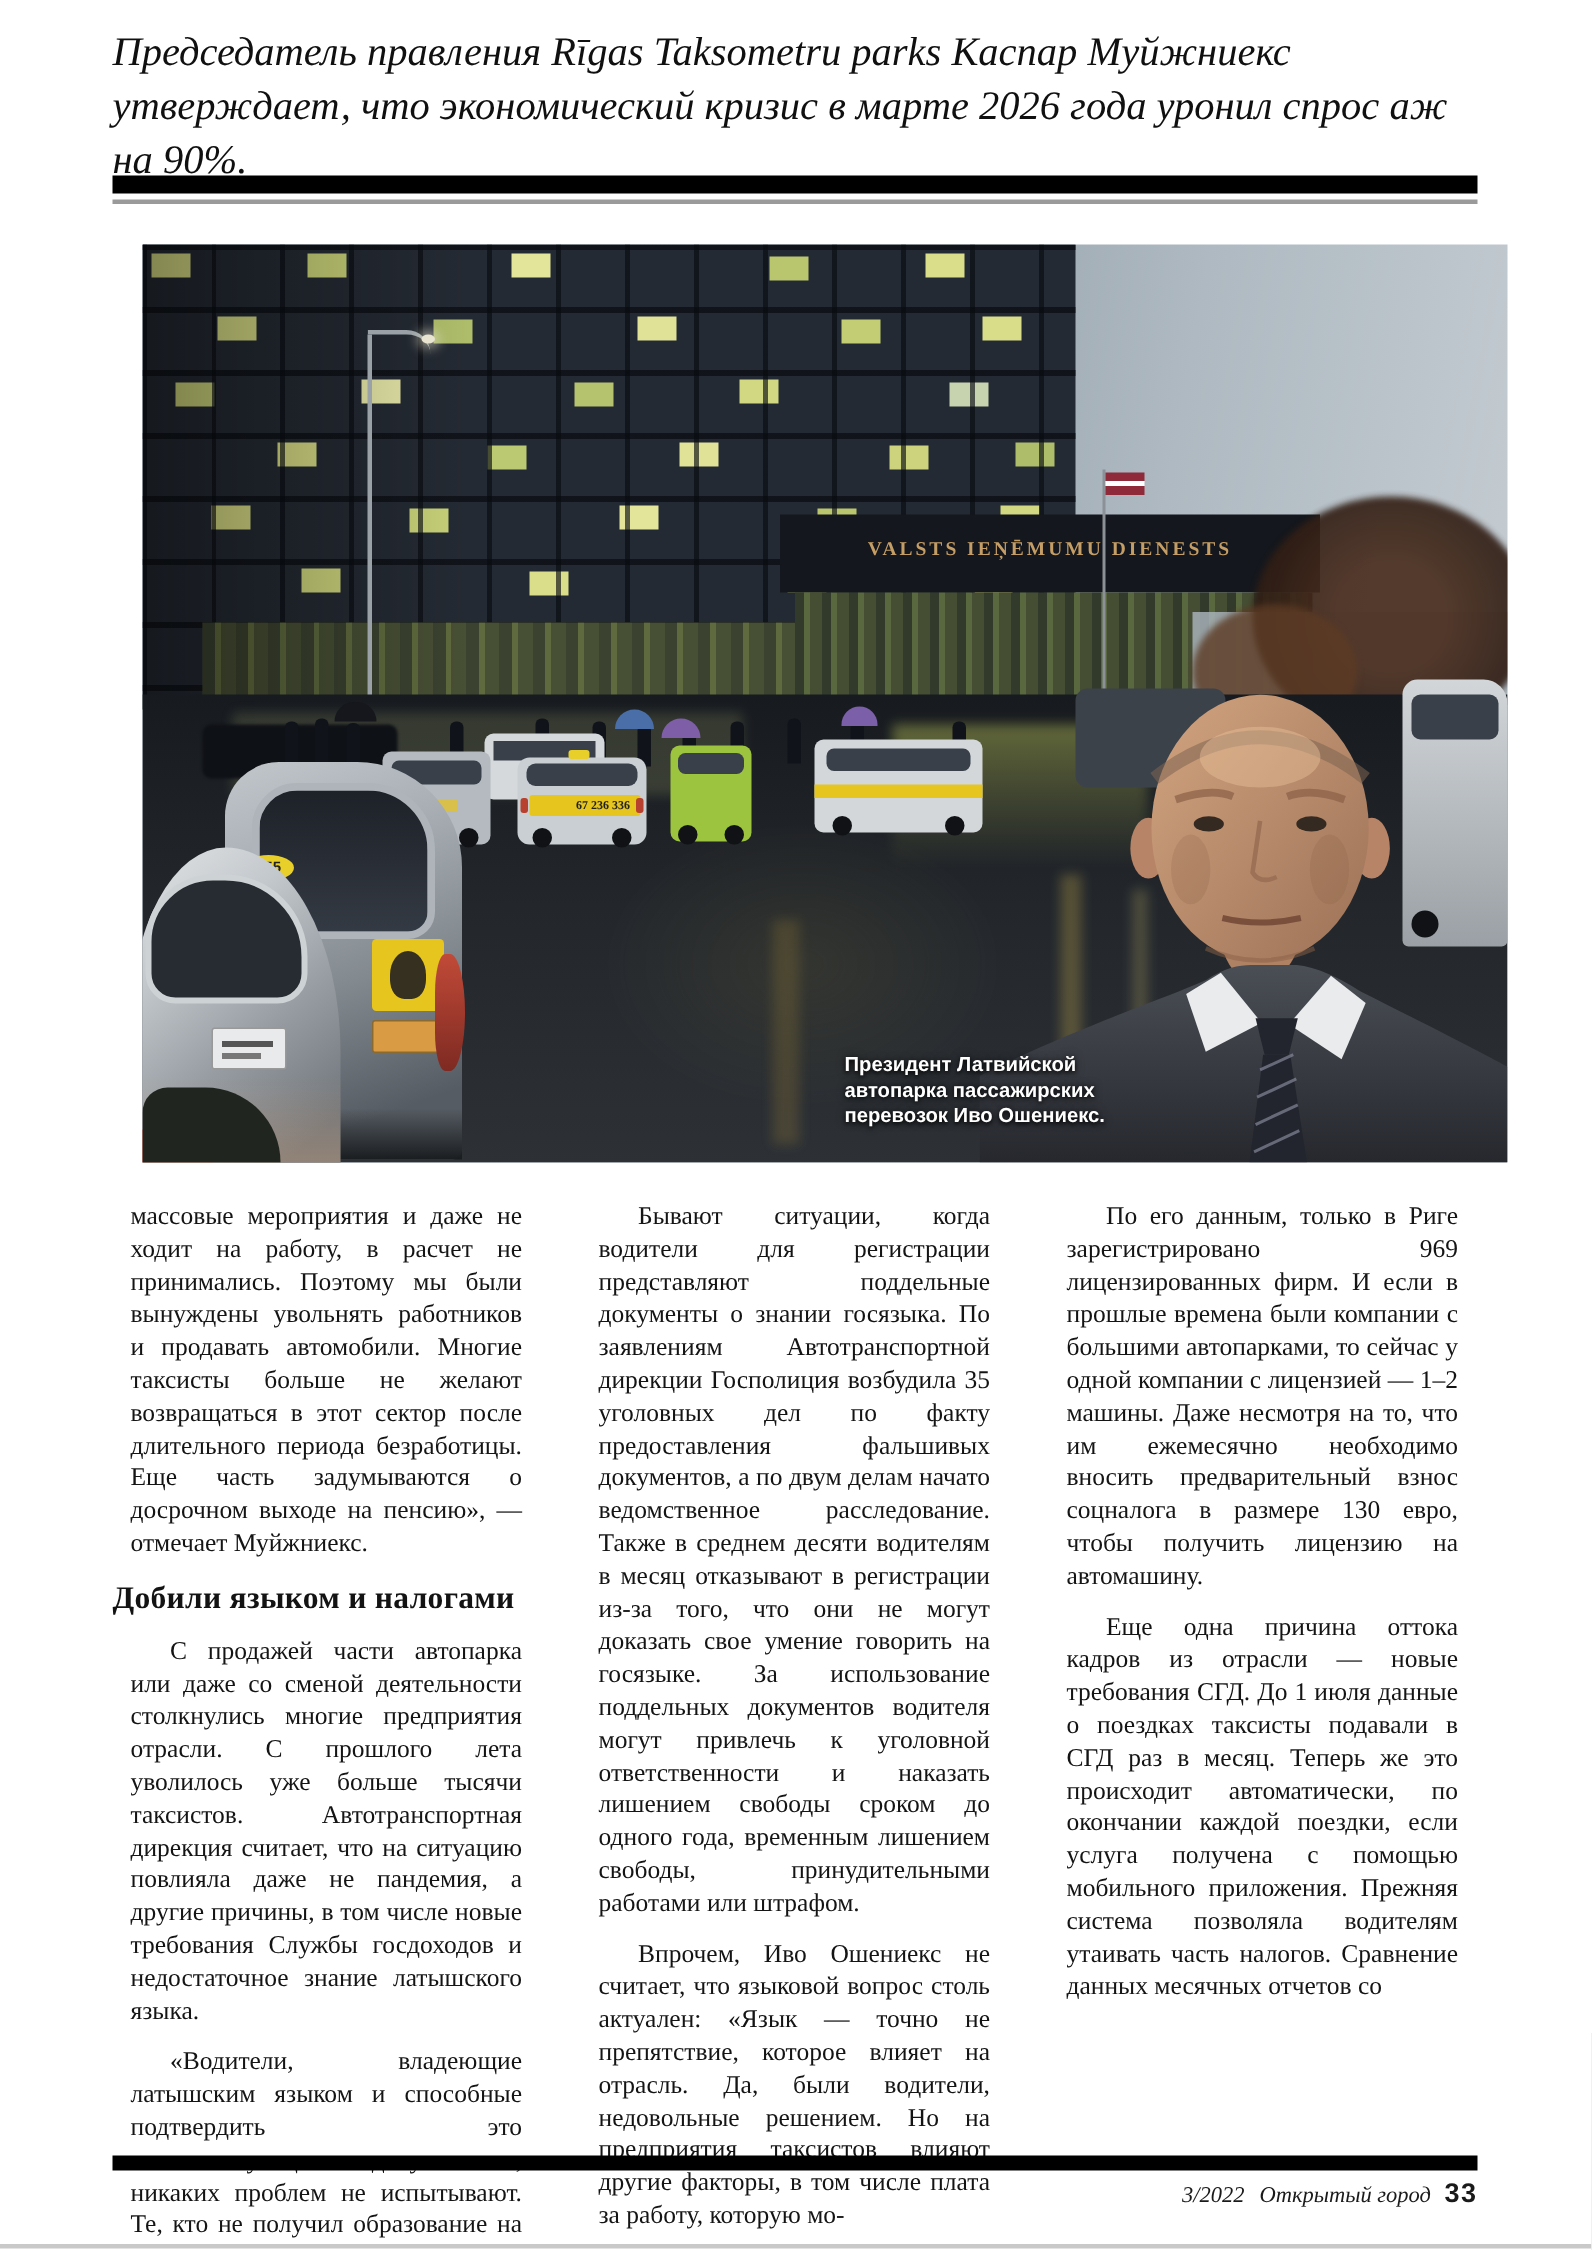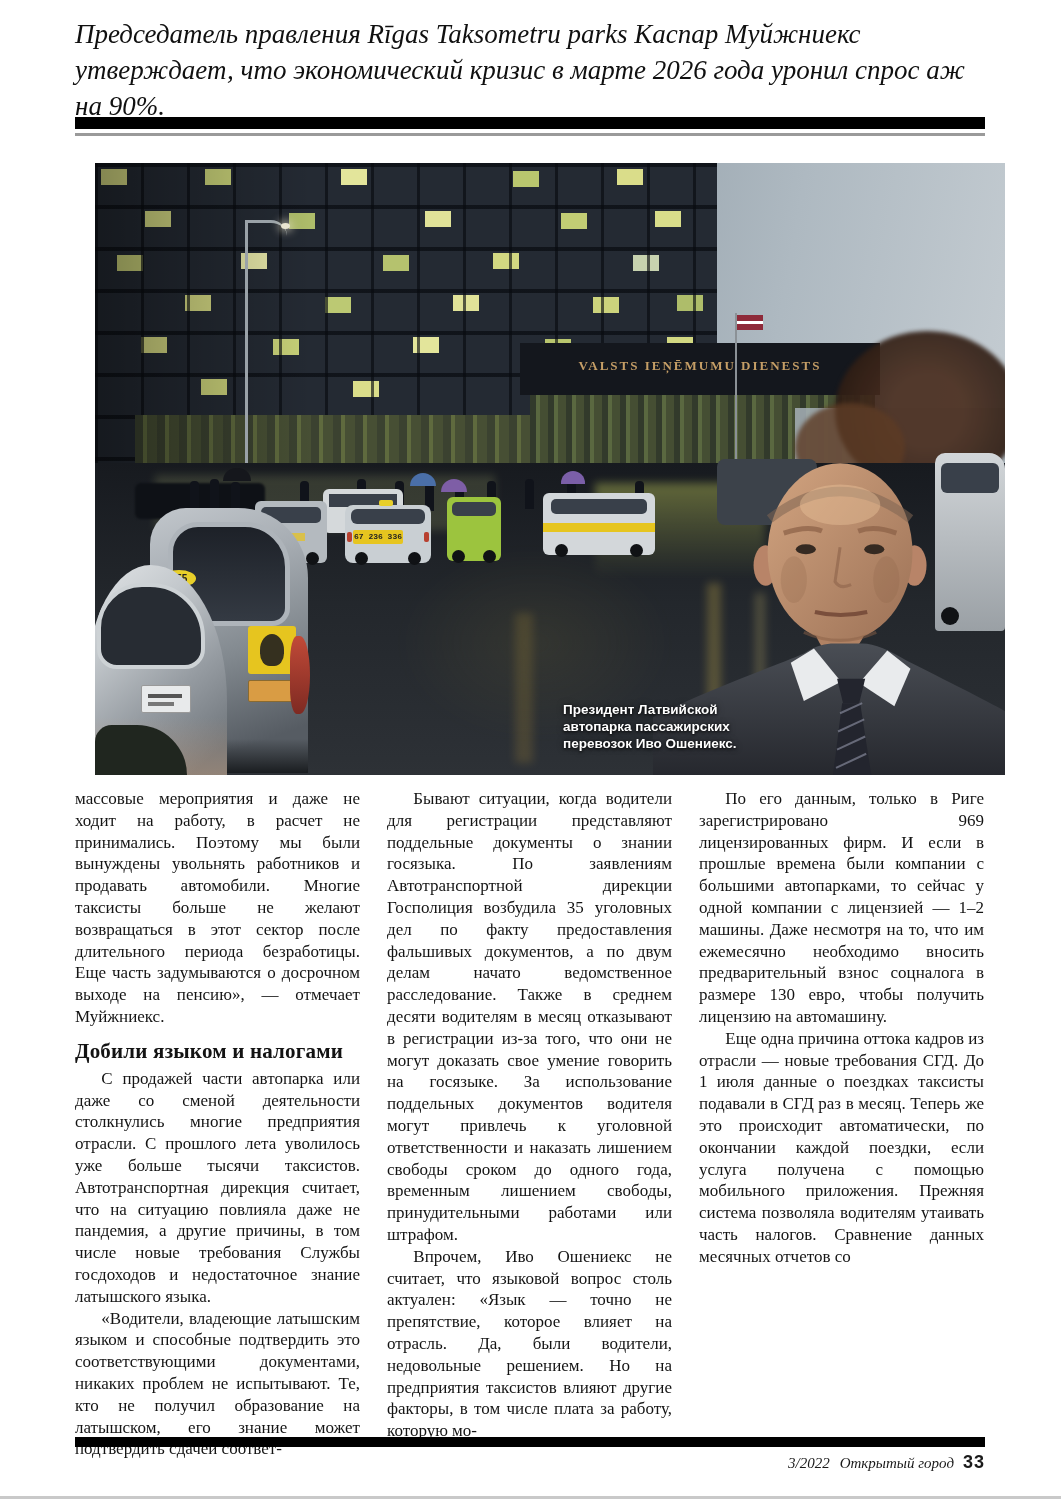--- a/index.html
+++ b/index.html
@@ -68,21 +68,21 @@
   .wheel{background:#101215;border-radius:50%;width:13px;height:13px;bottom:-2px;}
   .winband{background:#39404a;}
   
   .portrait{left:558px;top:283px;width:352px;height:329px;}
   .caption{left:468px;top:538px;width:198px;z-index:40;
         font-family:"Liberation Sans",sans-serif;font-weight:700;font-size:13.5px;line-height:17px;
         color:#fff;text-shadow:0 1px 3px rgba(0,0,0,.9),0 0 6px rgba(0,0,0,.5);}
   
   .cols{position:absolute;left:75px;top:788px;width:910px;display:flex;gap:27px;}
   .col{width:285px;}
-  .col p{margin:0;text-indent:1.55em;font-size:17px;line-height:21.8px;
+  .col p{margin:12px;text-indent:1.55em;font-size:17px;line-height:21.8px;
          text-align:justify;color:#141414;}
   .col p.cont{text-indent:0;}
   .subhead{margin:10px 0 4px;font-family:Liberation Serif, serif;font-weight:bold;
          font-size:21px;line-height:26px;color:#131313;letter-spacing:.2px;}
   
   .bar.bottom{top:1437px;height:10px;}
   .footline{position:absolute;left:75px;top:1452px;width:910px;text-align:right;color:#1a1a1a;}
   .footline .iss{font-size:15px;font-style:italic;}
   .footline .mag{font-size:15px;font-style:italic;margin-left:6px;}
   .footline .num{font-family:"Liberation Sans",sans-serif;font-weight:bold;font-size:18px;
@@ -150,22 +150,22 @@
     <div class="car" style="left:160px;top:338px;width:72px;height:62px;background:#b4babf;">
       <div class="winband" style="left:6px;top:6px;width:60px;height:16px;border-radius:5px;"></div>
       <div style="left:22px;top:32px;width:28px;height:8px;background:#d9c04a;"></div>
       <div class="wheel" style="left:8px;"></div>
         <div class="wheel" style="right:8px;"></div>
     </div>
     <div class="car" style="left:250px;top:342px;width:86px;height:58px;background:#c9cfd3;border-radius:8px;">
       <div style="left:34px;top:-5px;width:14px;height:6px;background:#e8cf2a;border-radius:2px;"></div>
       <div class="winband" style="left:6px;top:4px;width:74px;height:15px;border-radius:6px;"></div>
       <div style="left:8px;top:25px;width:50px;height:14px;background:#e6c51f;border-radius:2px;
-                  font-family:Liberation Mono, monospace;font-size:8px;font-weight:bold;color:#222;
-                  text-align:center;line-height:14px;">67 236 336</div>
+                  font-family:Liberation Serif, serif;font-size:8px;font-weight:bold;color:#222;
+                  text-align:center;line-height:14px;padding-left:24px;">67 236 336</div>
       <div style="left:2px;top:27px;width:5px;height:10px;background:#b8402f;border-radius:2px;"></div>
       <div style="right:2px;top:27px;width:5px;height:10px;background:#b8402f;border-radius:2px;"></div>
       <div class="wheel" style="left:10px;"></div>
         <div class="wheel" style="right:10px;"></div>
     </div>
     <div class="car" style="left:352px;top:334px;width:54px;height:64px;background:#9cc43e;">
       <div class="winband" style="left:5px;top:5px;width:44px;height:14px;border-radius:5px;"></div>
       <div class="wheel" style="left:5px;"></div>
         <div class="wheel" style="right:5px;"></div>
     </div>

